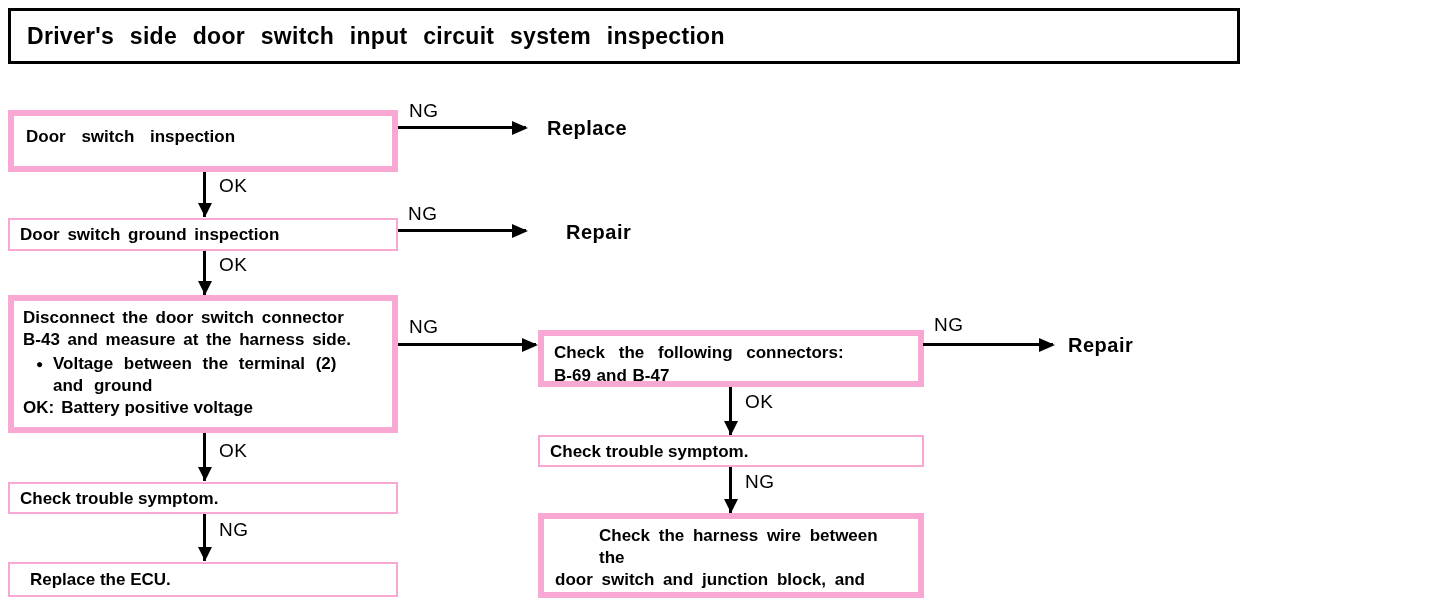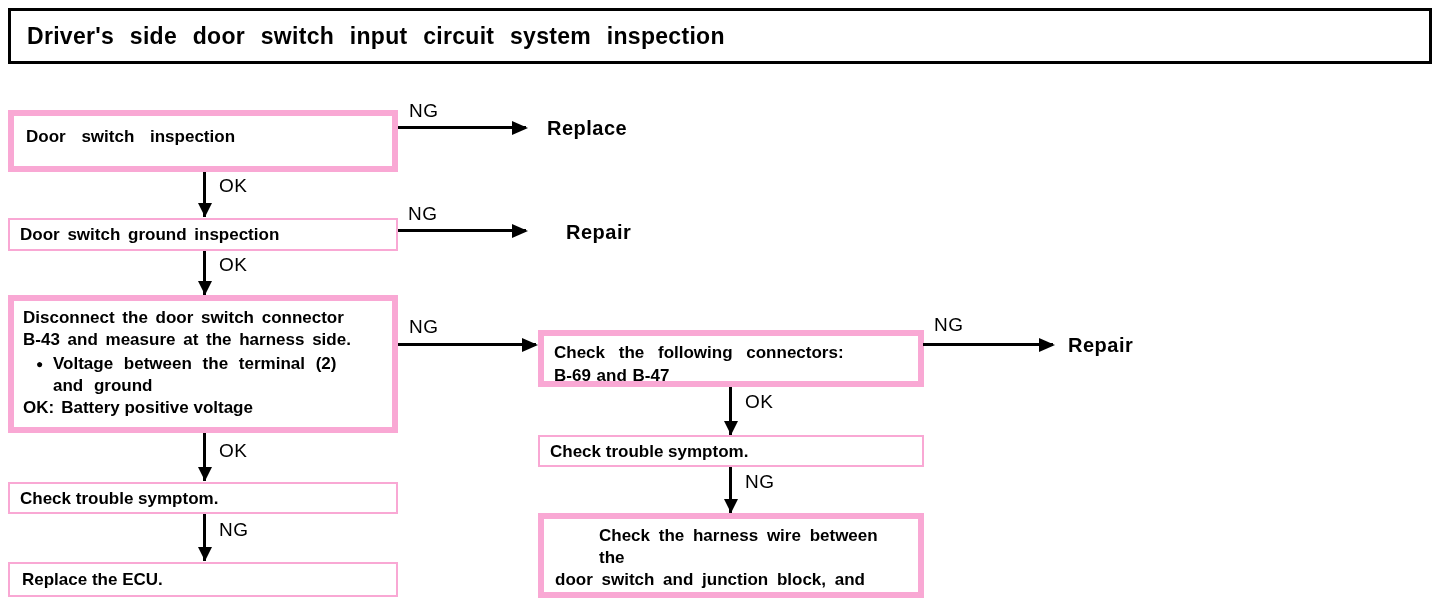--- a/index.html
+++ b/index.html
@@ -12,21 +12,21 @@
   .page {
     position:relative;
     width:1440px;
     height:604px;
     background:#fff;
     overflow:hidden;
   }
   .title-box {
     position:absolute;
     left:8px; top:8px;
-    width:1424px; height:56px;
+    width:1232px; height:56px;
     border:3px solid #000;
     display:flex; align-items:center;
     padding-left:16px;
     font-size:23px; font-weight:bold;
     word-spacing:9px;
     letter-spacing:0.3px;
   }
   .box {
     position:absolute;
     background:#fff;
@@ -135,21 +135,21 @@
   <div class="vline arrow" style="left:203px; top:433px; height:48px;"></div>
   <span class="lbl" style="left:219px; top:440px;">OK</span>
 
   <div class="box thin" style="left:8px; top:482px; width:390px; height:32px; padding:4px 10px;">
     <span>Check trouble symptom.</span>
   </div>
 
   <div class="vline arrow" style="left:203px; top:514px; height:47px;"></div>
   <span class="lbl" style="left:219px; top:519px;">NG</span>
 
-  <div class="box thin" style="left:8px; top:562px; width:390px; height:35px; padding:5px 12px;">
+  <div class="box thin" style="left:8px; top:562px; width:390px; height:35px; padding:5px 20px;">
     <span>Replace the ECU.</span>
   </div>
 
   <div class="box" style="left:538px; top:330px; width:386px; height:57px; padding:5px 10px; line-height:23px;">
     <span class="line ws-med">Check the following connectors:</span>
     <span class="line" style="word-spacing:1px;">B-69 and B-47</span>
   </div>
 
   <span class="lbl" style="left:934px; top:314px;">NG</span>
   <div class="hline arrow" style="left:923px; top:343px; width:130px;"></div>

